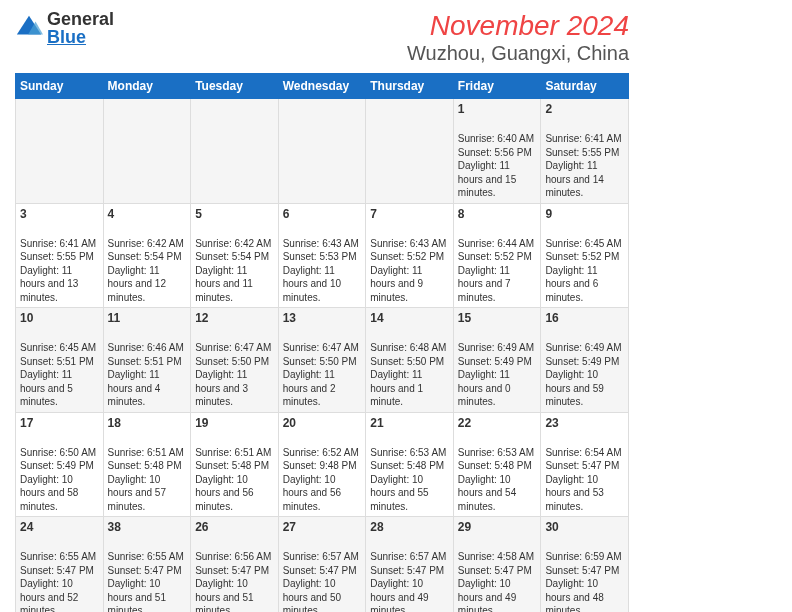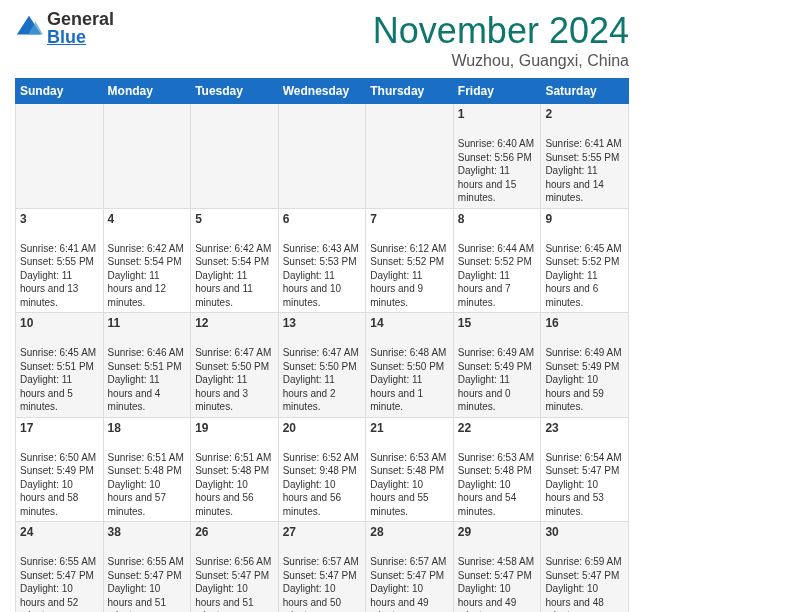--- a/index.html
+++ b/index.html
@@ -35,26 +35,27 @@
     .logo-general { color: #333; }
     .logo-blue { color: #1a6fc4; text-decoration: underline; }
     .logo-icon {
       width: 28px;
       height: 28px;
     }
     .title-block {
       text-align: right;
     }
     .title-block h1 {
-      font-size: 36px;
+      font-size: 28px;
       font-weight: normal;
-      color: #0f766e;
+      color: #ef4444;
+      font-style: italic;
     }
     .title-block h2 {
-      font-size: 16px;
+      font-size: 20px;
       font-weight: normal;
       color: #555;
     }
     table {
       width: 100%;
       border-collapse: collapse;
     }
     thead tr {
       background-color: #1a6fc4;
     }
@@ -175,21 +176,21 @@
 Daylight: 11 hours and 11 minutes.</div>
           </td>
           <td>
             <span class="day-number">6</span>
             <div class="day-info">Sunrise: 6:43 AM
 Sunset: 5:53 PM
 Daylight: 11 hours and 10 minutes.</div>
           </td>
           <td>
             <span class="day-number">7</span>
-            <div class="day-info">Sunrise: 6:12 AM
+            <div class="day-info">Sunrise: 6:43 AM
 Sunset: 5:52 PM
 Daylight: 11 hours and 9 minutes.</div>
           </td>
           <td>
             <span class="day-number">8</span>
             <div class="day-info">Sunrise: 6:44 AM
 Sunset: 5:52 PM
 Daylight: 11 hours and 7 minutes.</div>
           </td>
           <td>

